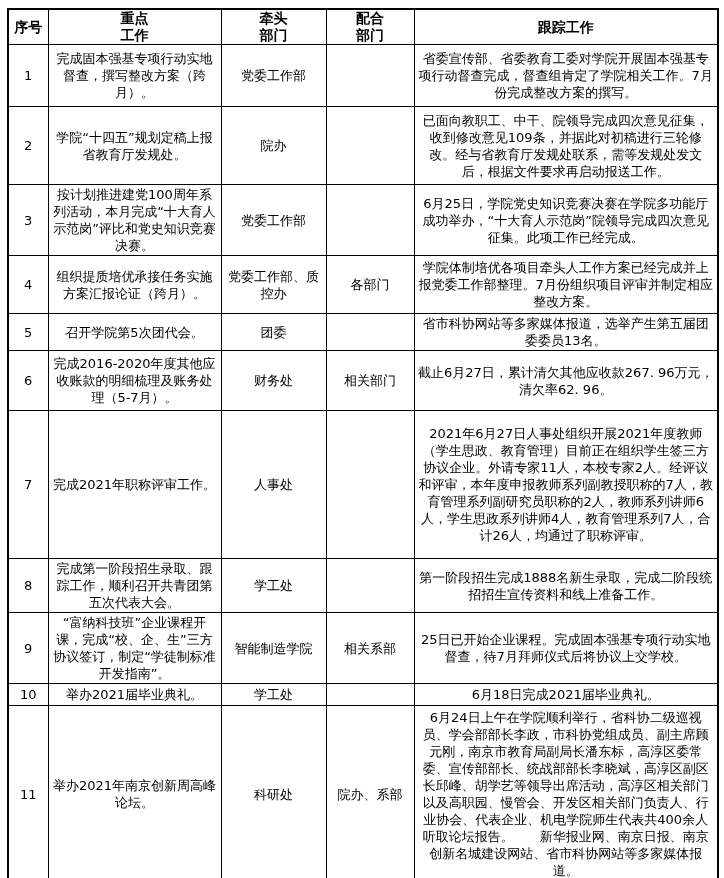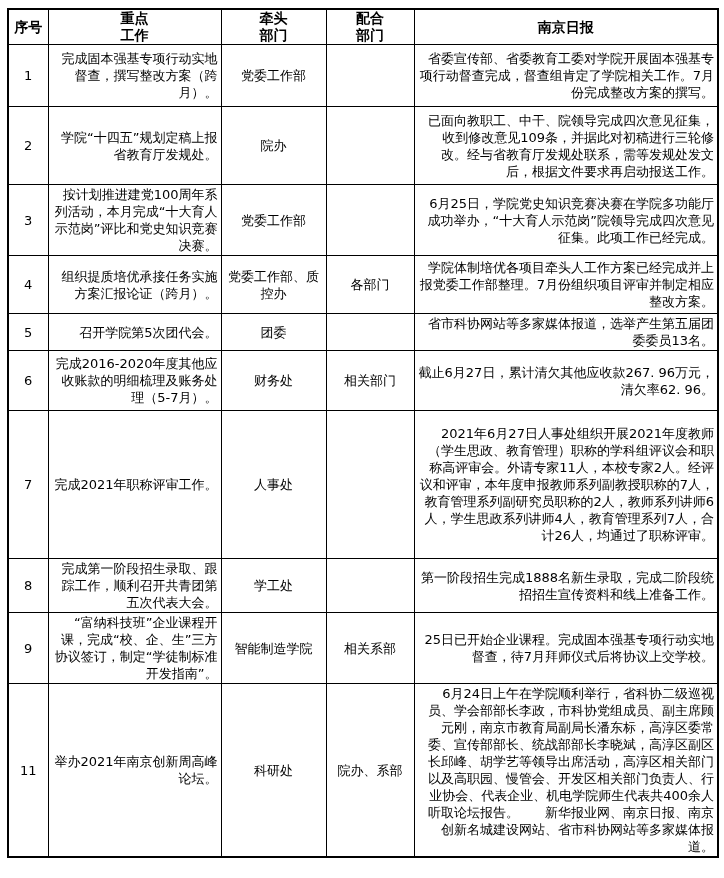--- a/index.html
+++ b/index.html
@@ -37,21 +37,21 @@
     color: #000000;
   }
   table.report th {
     font-size: 14px;
     font-weight: bold;
     text-align: center;
     white-space: pre-line;
     padding: 0 2px;
   }
   td.c-no, td.c-lead, td.c-support { text-align: center; }
-  td.c-task, td.c-status { text-align: right; }
+  td.c-task, td.c-status { text-align: center; }
 
   
   col.w-no      { width: 40px; }
   col.w-task    { width: 173px; }
   col.w-lead    { width: 105px; }
   col.w-support { width: 88px; }
   col.w-status  { width: 304px; }
 
   
   thead tr { height: 34px; }
@@ -81,21 +81,21 @@
     </colgroup>
     <thead>
       <tr>
         <th>序号</th>
         <th>重点
 工作</th>
         <th>牵头
 部门</th>
         <th>配合
 部门</th>
-        <th>南京日报</th>
+        <th>跟踪工作</th>
       </tr>
     </thead>
     <tbody>
   <tr>
     <td class="c-no">1</td>
     <td class="c-task">完成固本强基专项行动实地督查，撰写整改方案（跨月）。</td>
     <td class="c-lead">党委工作部</td>
     <td class="c-support"></td>
     <td class="c-status">省委宣传部、省委教育工委对学院开展固本强基专项行动督查完成，督查组肯定了学院相关工作。7月份完成整改方案的撰写。</td>
   </tr>
@@ -138,39 +138,46 @@
     <td class="c-lead">财务处</td>
     <td class="c-support">相关部门</td>
     <td class="c-status">截止6月27日，累计清欠其他应收款267. 96万元，清欠率62. 96。</td>
   </tr>
 
   <tr>
     <td class="c-no">7</td>
     <td class="c-task">完成2021年职称评审工作。</td>
     <td class="c-lead">人事处</td>
     <td class="c-support"></td>
-    <td class="c-status">2021年6月27日人事处组织开展2021年度教师（学生思政、教育管理）职称的学科组评议会和职称高评审会。外请专家11人，本校专家2人。经评议和评审，本年度申报教师系列副教授职称的7人，教育管理系列副研究员职称的2人，教师系列讲师6人，学生思政系列讲师4人，教育管理系列7人，合计26人，均通过了职称评审。</td>
+    <td class="c-status">2021年6月27日人事处组织开展2021年度教师（学生思政、教育管理）目前正在组织学生签三方协议企业。外请专家11人，本校专家2人。经评议和评审，本年度申报教师系列副教授职称的7人，教育管理系列副研究员职称的2人，教师系列讲师6人，学生思政系列讲师4人，教育管理系列7人，合计26人，均通过了职称评审。</td>
   </tr>
 
   <tr>
     <td class="c-no">8</td>
     <td class="c-task">完成第一阶段招生录取、跟踪工作，顺利召开共青团第五次代表大会。</td>
     <td class="c-lead">学工处</td>
     <td class="c-support"></td>
     <td class="c-status">第一阶段招生完成1888名新生录取，完成二阶段统招招生宣传资料和线上准备工作。</td>
   </tr>
 
   <tr>
     <td class="c-no">9</td>
     <td class="c-task">“富纳科技班”企业课程开课，完成“校、企、生”三方协议签订，制定“学徒制标准开发指南”。</td>
     <td class="c-lead">智能制造学院</td>
     <td class="c-support">相关系部</td>
     <td class="c-status">25日已开始企业课程。完成固本强基专项行动实地督查，待7月拜师仪式后将协议上交学校。</td>
   </tr>
 
+  <tr>
+    <td class="c-no">10</td>
+    <td class="c-task">举办2021届毕业典礼。</td>
+    <td class="c-lead">学工处</td>
+    <td class="c-support"></td>
+    <td class="c-status">6月18日完成2021届毕业典礼。</td>
+  </tr>
 
   <tr>
     <td class="c-no">11</td>
     <td class="c-task">举办2021年南京创新周高峰论坛。</td>
     <td class="c-lead">科研处</td>
     <td class="c-support">院办、系部</td>
     <td class="c-status">6月24日上午在学院顺利举行，省科协二级巡视员、学会部部长李政，市科协党组成员、副主席顾元刚，南京市教育局副局长潘东标，高淳区委常委、宣传部部长、统战部部长李晓斌，高淳区副区长邱峰、胡学艺等领导出席活动，高淳区相关部门以及高职园、慢管会、开发区相关部门负责人、行业协会、代表企业、机电学院师生代表共400余人听取论坛报告。　　新华报业网、南京日报、南京创新名城建设网站、省市科协网站等多家媒体报道。</td>
   </tr>
 </tbody>
   </table>

